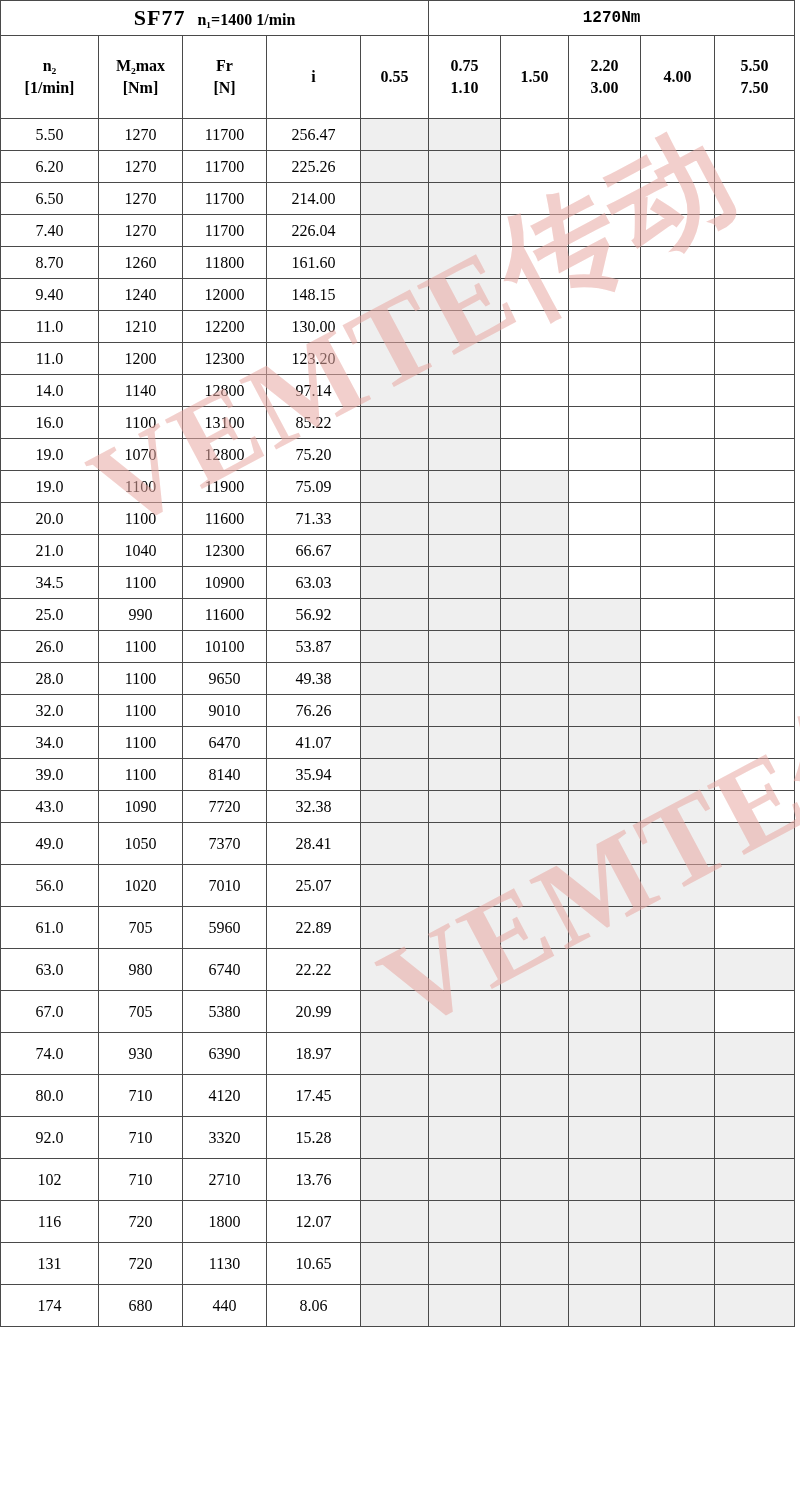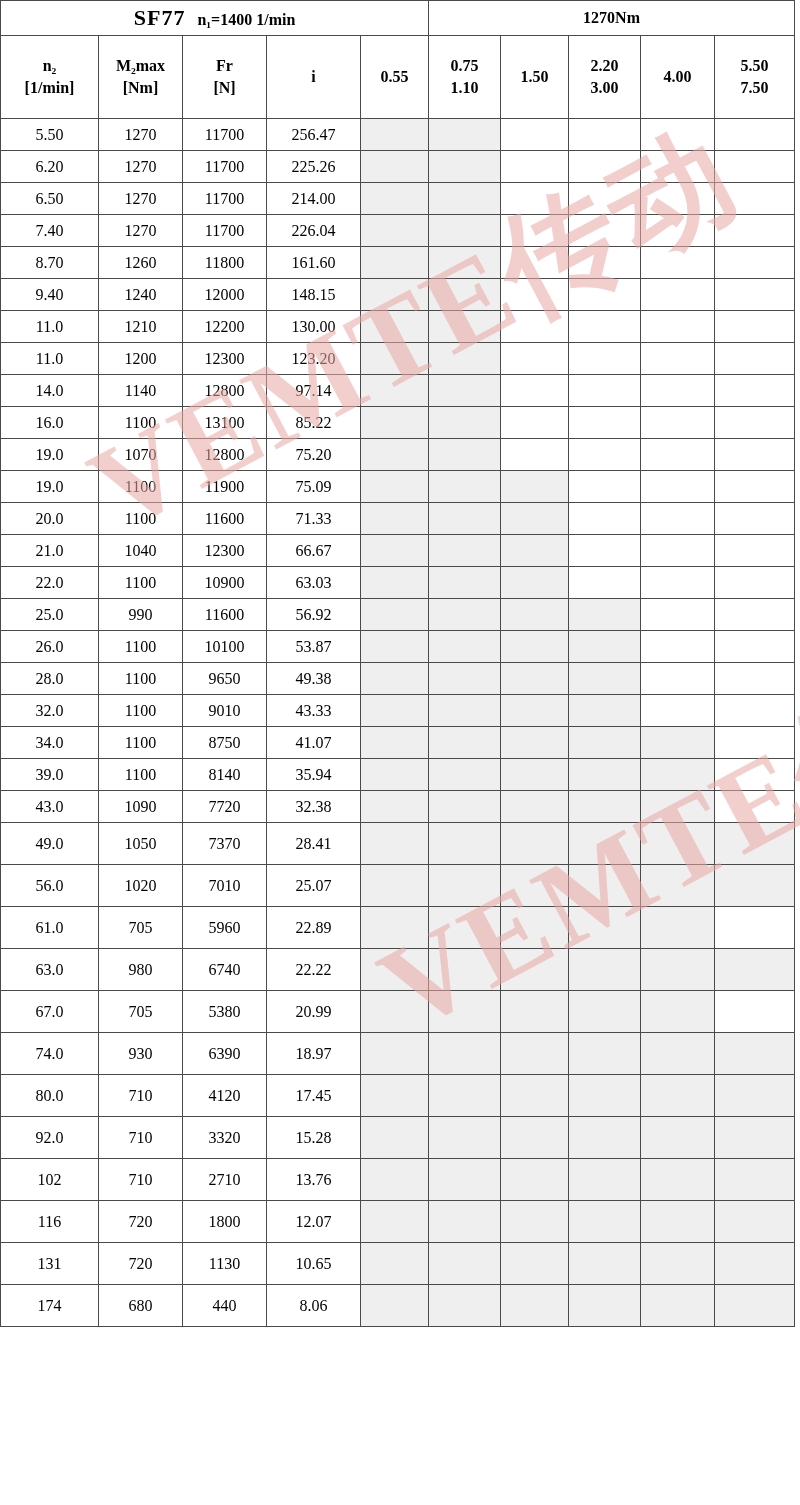--- a/index.html
+++ b/index.html
@@ -69,20 +69,21 @@
   }
   .title-left .speed {
     font-size: 16px;
     margin-left: 12px;
   }
   .title-right {
     text-align: right;
     padding-right: 16px;
     font-weight: bold;
     font-size: 18px;
+    font-family: Liberation Mono, monospace;
   }
 
   
   .head-row th {
     height: 82px;
     font-weight: bold;
     font-size: 15px;
     line-height: 1.35;
     border-bottom: 2px solid #3a3a3a;
   }
@@ -342,21 +343,21 @@
           <td class="val">12300</td>
           <td class="val">66.67</td>
           <td class="blank shade"></td>
           <td class="blank shade"></td>
           <td class="blank shade"></td>
           <td class="blank"></td>
           <td class="blank"></td>
           <td class="blank"></td>
         </tr>
         <tr>
-          <td class="val">22.0</td>
+          <td class="val">34.5</td>
           <td class="val">1100</td>
           <td class="val">10900</td>
           <td class="val">63.03</td>
           <td class="blank shade"></td>
           <td class="blank shade"></td>
           <td class="blank shade"></td>
           <td class="blank"></td>
           <td class="blank"></td>
           <td class="blank"></td>
         </tr>
@@ -393,32 +394,32 @@
           <td class="blank shade"></td>
           <td class="blank shade"></td>
           <td class="blank shade"></td>
           <td class="blank"></td>
           <td class="blank"></td>
         </tr>
         <tr>
           <td class="val">32.0</td>
           <td class="val">1100</td>
           <td class="val">9010</td>
-          <td class="val">43.33</td>
+          <td class="val">76.26</td>
           <td class="blank shade"></td>
           <td class="blank shade"></td>
           <td class="blank shade"></td>
           <td class="blank shade"></td>
           <td class="blank"></td>
           <td class="blank"></td>
         </tr>
         <tr>
           <td class="val">34.0</td>
           <td class="val">1100</td>
-          <td class="val">8750</td>
+          <td class="val">6470</td>
           <td class="val">41.07</td>
           <td class="blank shade"></td>
           <td class="blank shade"></td>
           <td class="blank shade"></td>
           <td class="blank shade"></td>
           <td class="blank shade"></td>
           <td class="blank"></td>
         </tr>
         <tr>
           <td class="val">39.0</td>

